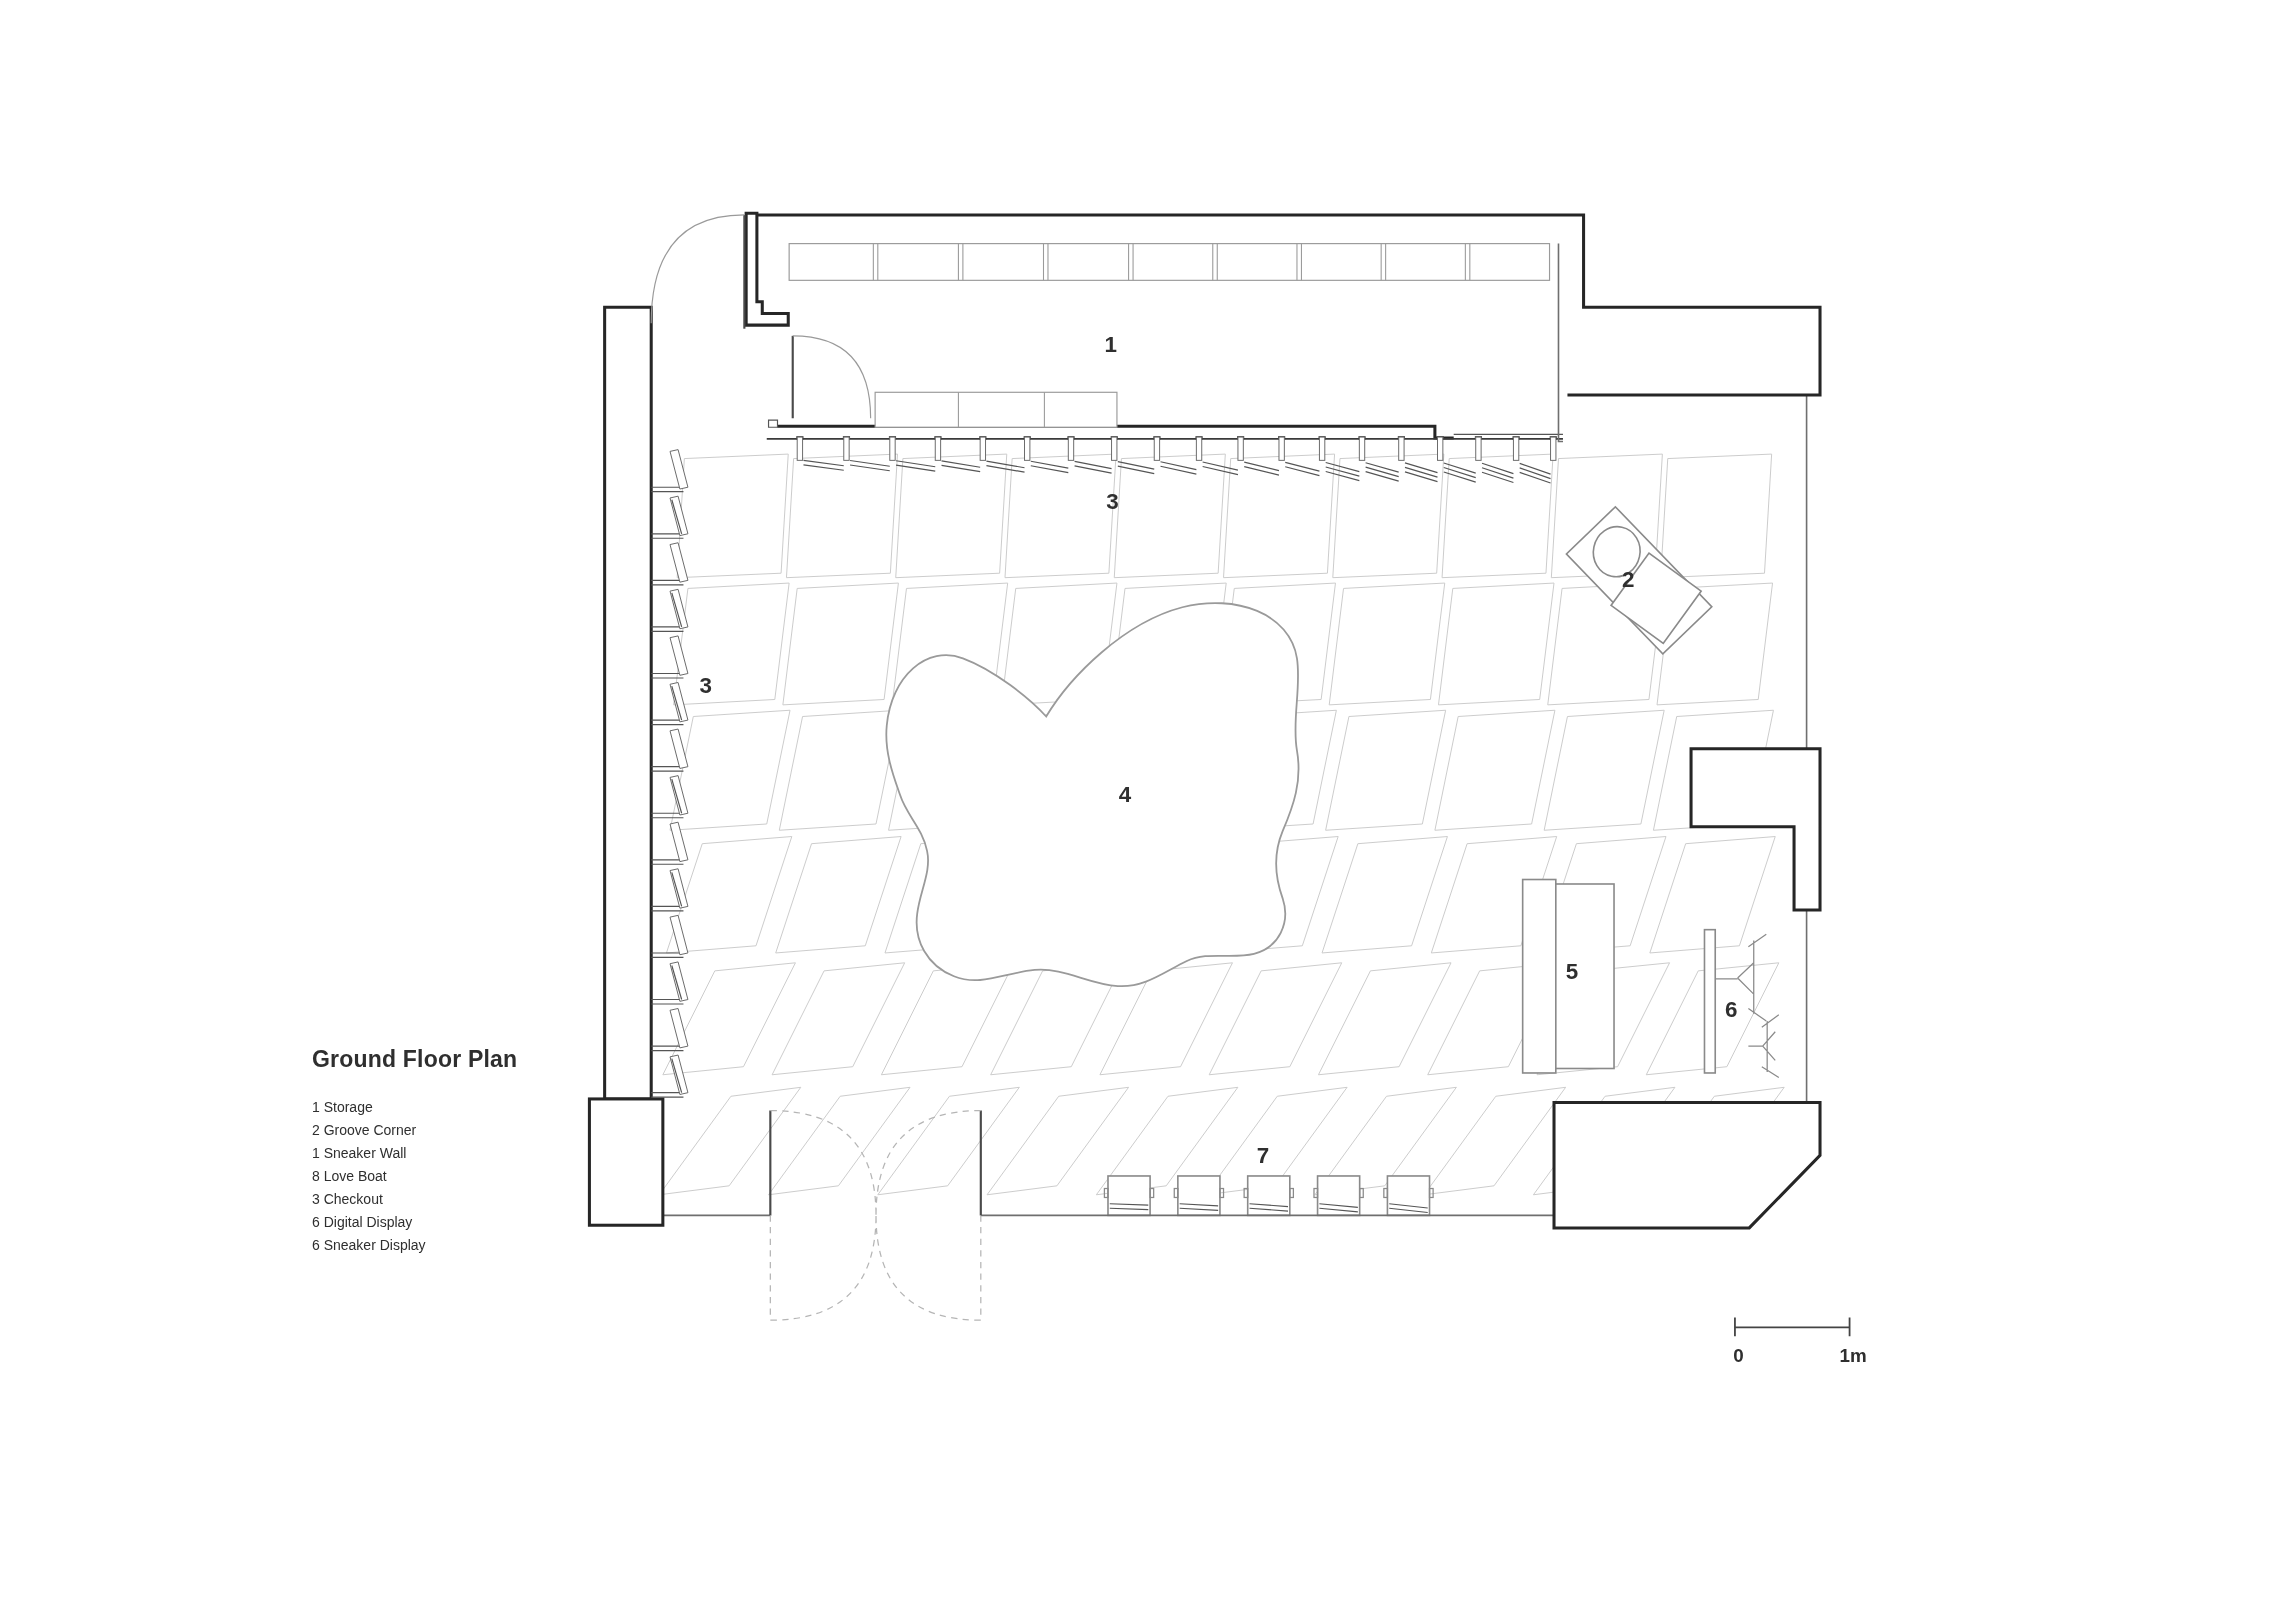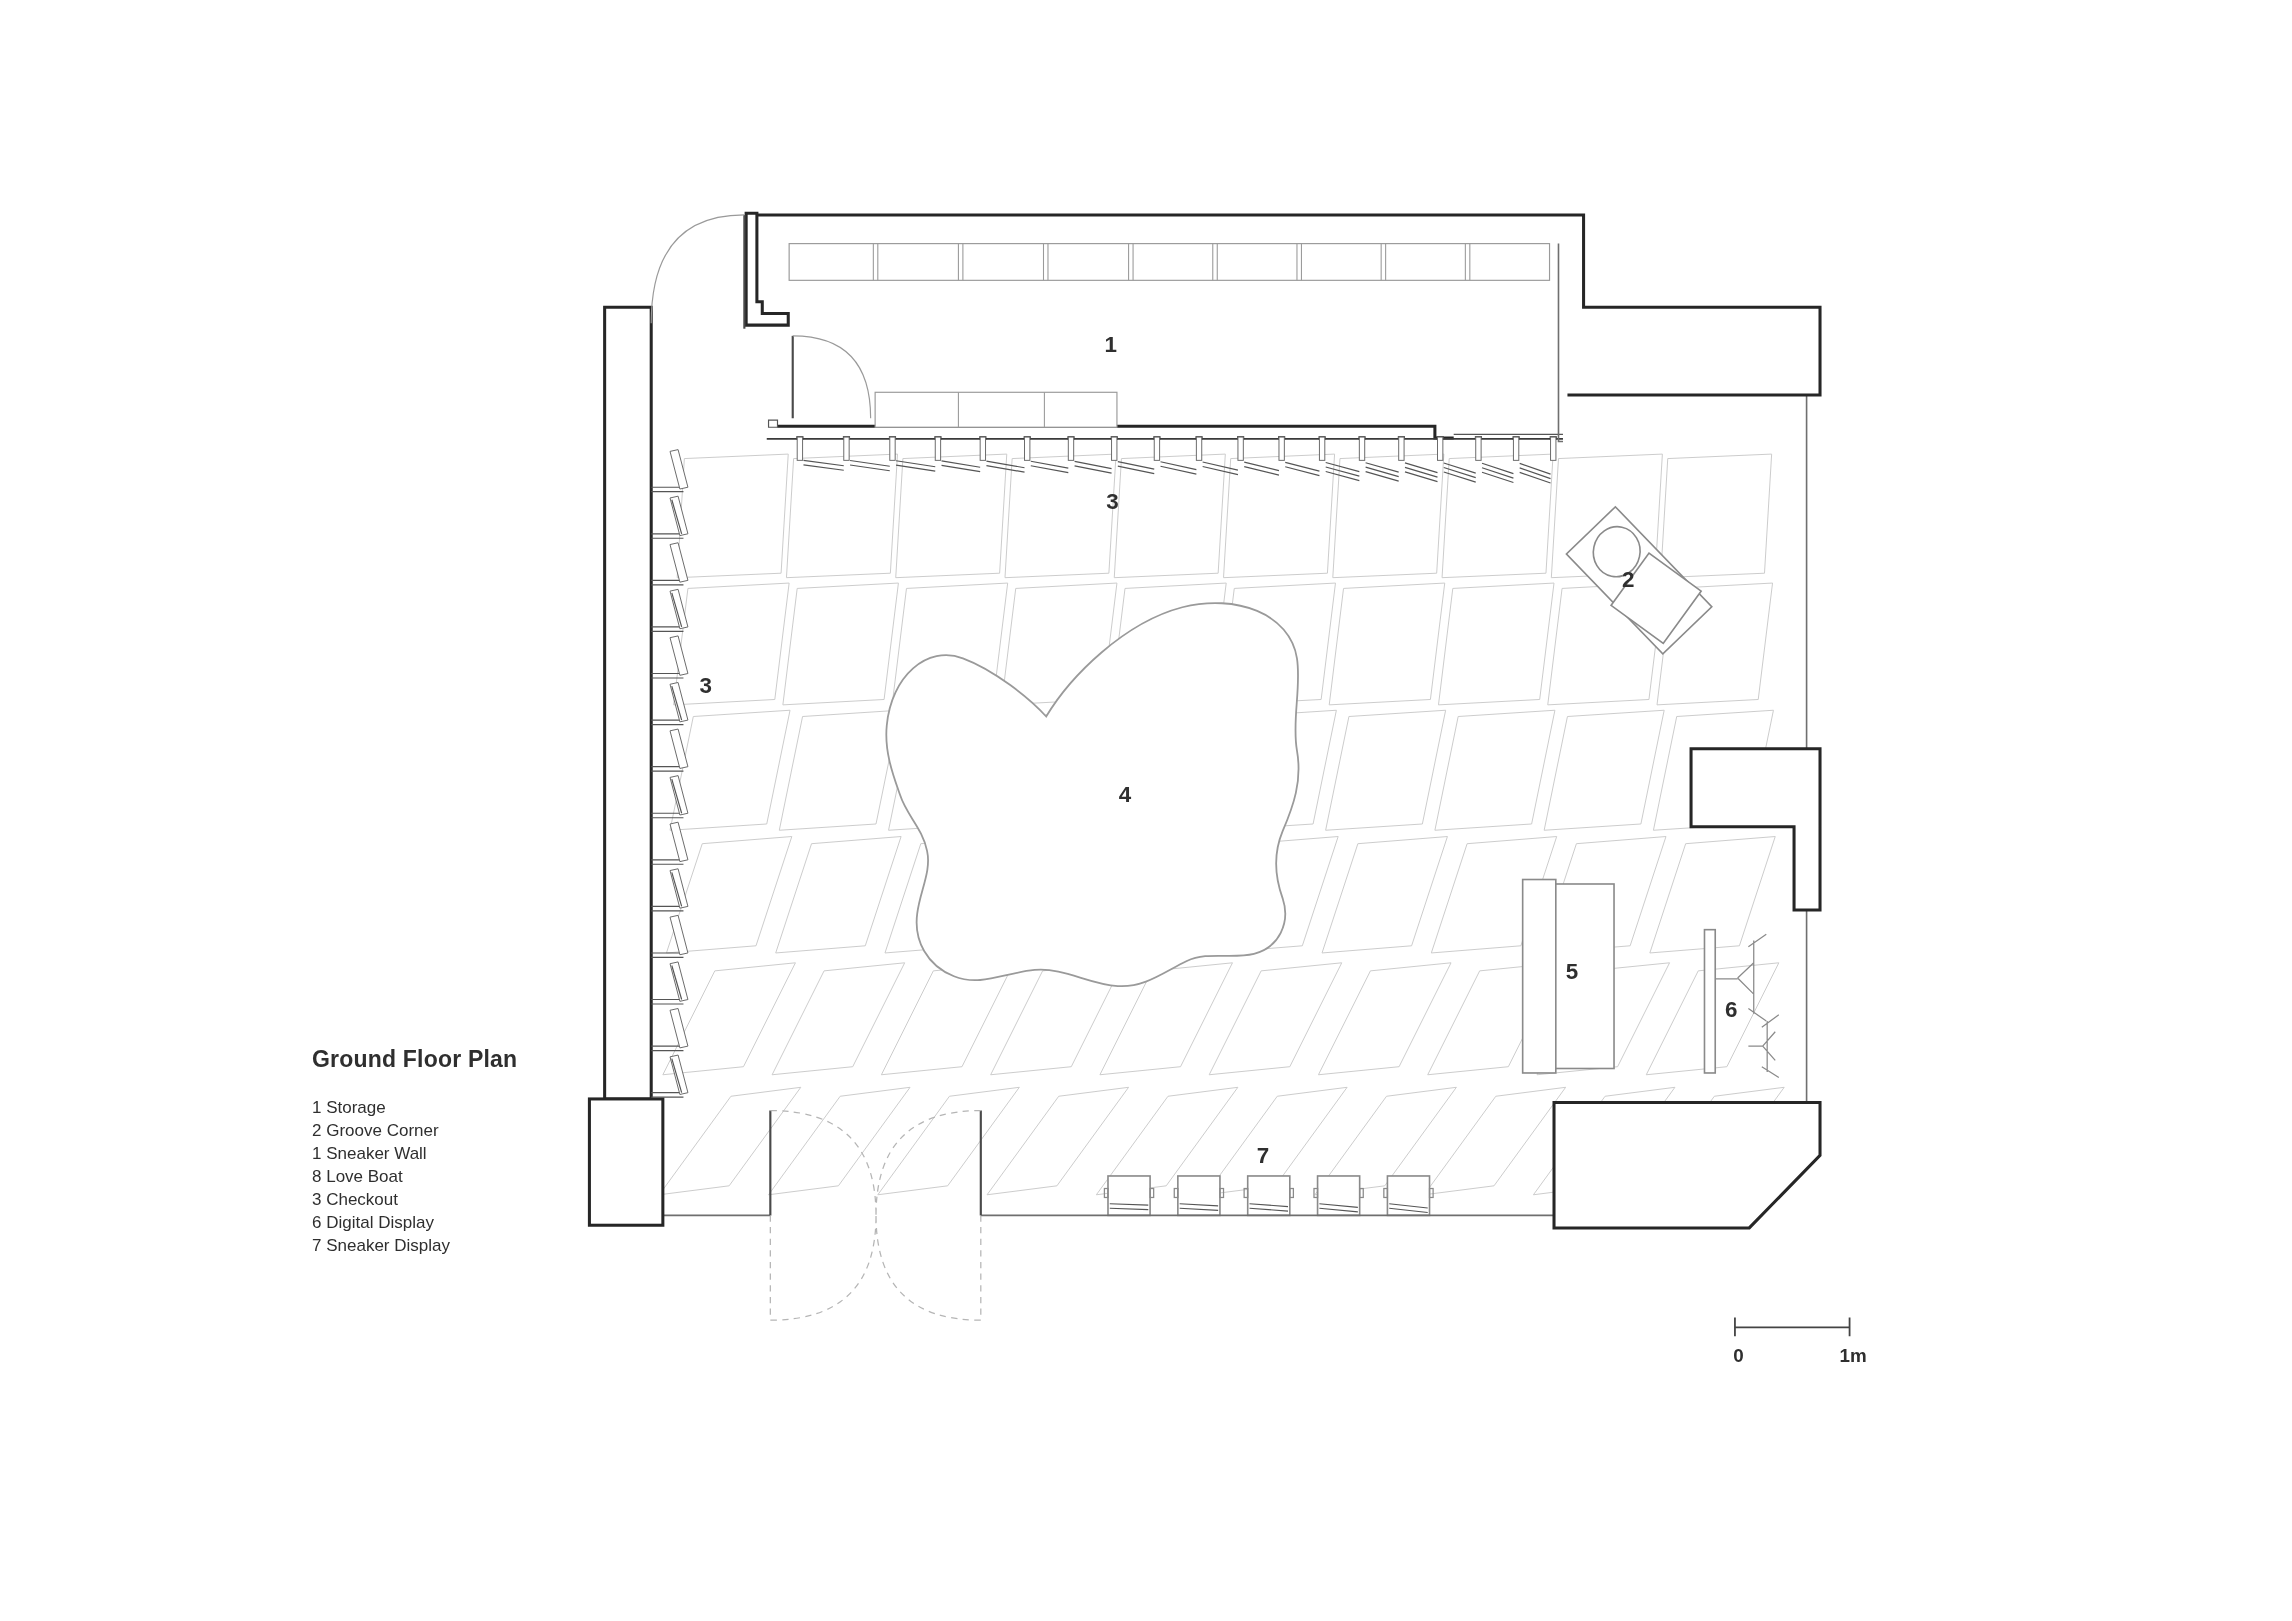--- a/index.html
+++ b/index.html
@@ -20,21 +20,21 @@
   .doorleaf{fill:none;stroke:#4a4a4a;stroke-width:2.4;}
   .doorarc{fill:none;stroke:#9a9a9a;stroke-width:1.3;}
   .dash{fill:none;stroke:var(--dashed,#b5b5b5);stroke-width:1.4;stroke-dasharray:7 6;}
   .blob{fill:#fff;stroke:#9a9a9a;stroke-width:2;}
   .plan-num{font:600 25px "Liberation Sans", sans-serif;fill:var(--text,#2f2f2f);text-anchor:middle;}
   .scaletext{font:600 21px "Liberation Sans", sans-serif;fill:var(--text,#2f2f2f);text-anchor:middle;}
   .scaleline{fill:none;stroke:#444;stroke-width:2;}
   #title-block{position:absolute;left:312px;top:1046px;color:var(--text,#2f2f2f);}
   #plan-title{font-size:23px;font-weight:600;letter-spacing:0.2px;}
   #legend{position:absolute;left:312px;top:1096px;color:var(--text,#2f2f2f);}
-  #legend .legend-item{font-size:17px;line-height:23px;font-weight:400;}
+  #legend .legend-item{font-size:14px;line-height:23px;font-weight:400;}
 </style>
 </head>
 <body>
 
 <div class="canvas">
 
 <svg width="2293" height="1622" viewBox="0 0 2560 1811">
 
   <g id="tiles">
         <polygon class="tile" points="764,512 880,507 872,640 756,645"></polygon>
@@ -336,17 +336,17 @@
 <div id="title-block">
   <div id="plan-title">Ground Floor Plan</div>
 </div>
 <div id="legend">
   <div class="legend-item">1 Storage</div>
   <div class="legend-item">2 Groove Corner</div>
   <div class="legend-item">1 Sneaker Wall</div>
   <div class="legend-item">8 Love Boat</div>
   <div class="legend-item">3 Checkout</div>
   <div class="legend-item">6 Digital Display</div>
-  <div class="legend-item">7 Sneaker Display</div>
+  <div class="legend-item">6 Sneaker Display</div>
 </div>
 
 </div>
 
 
 </body></html>

